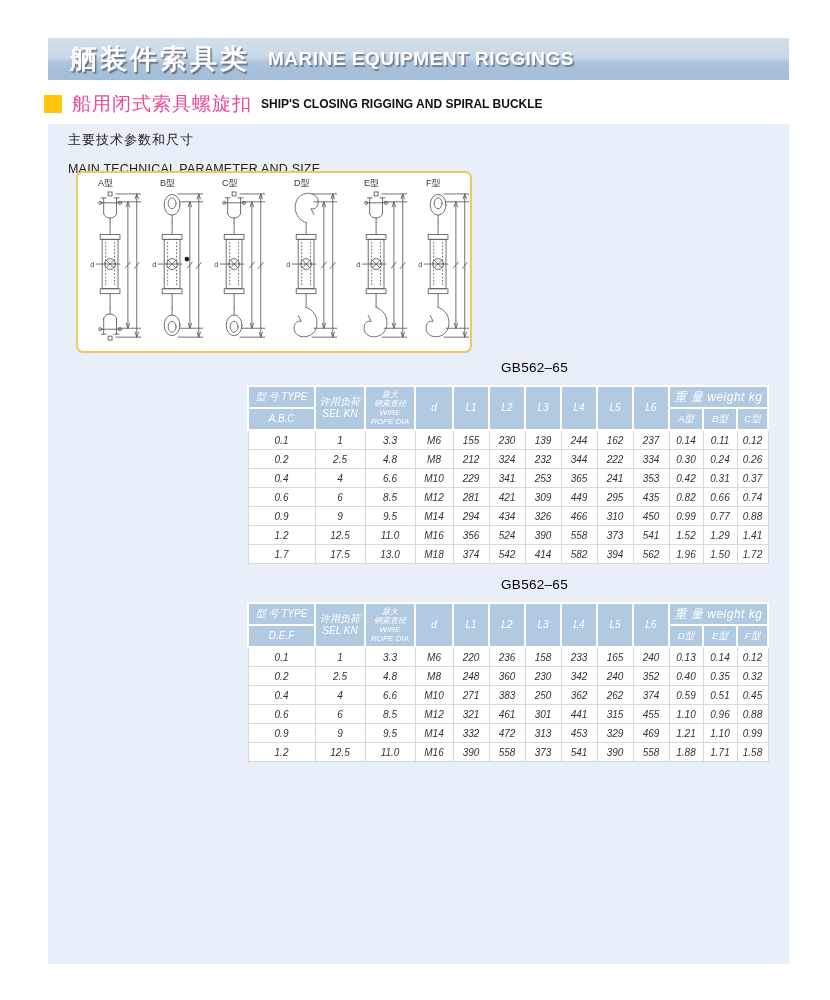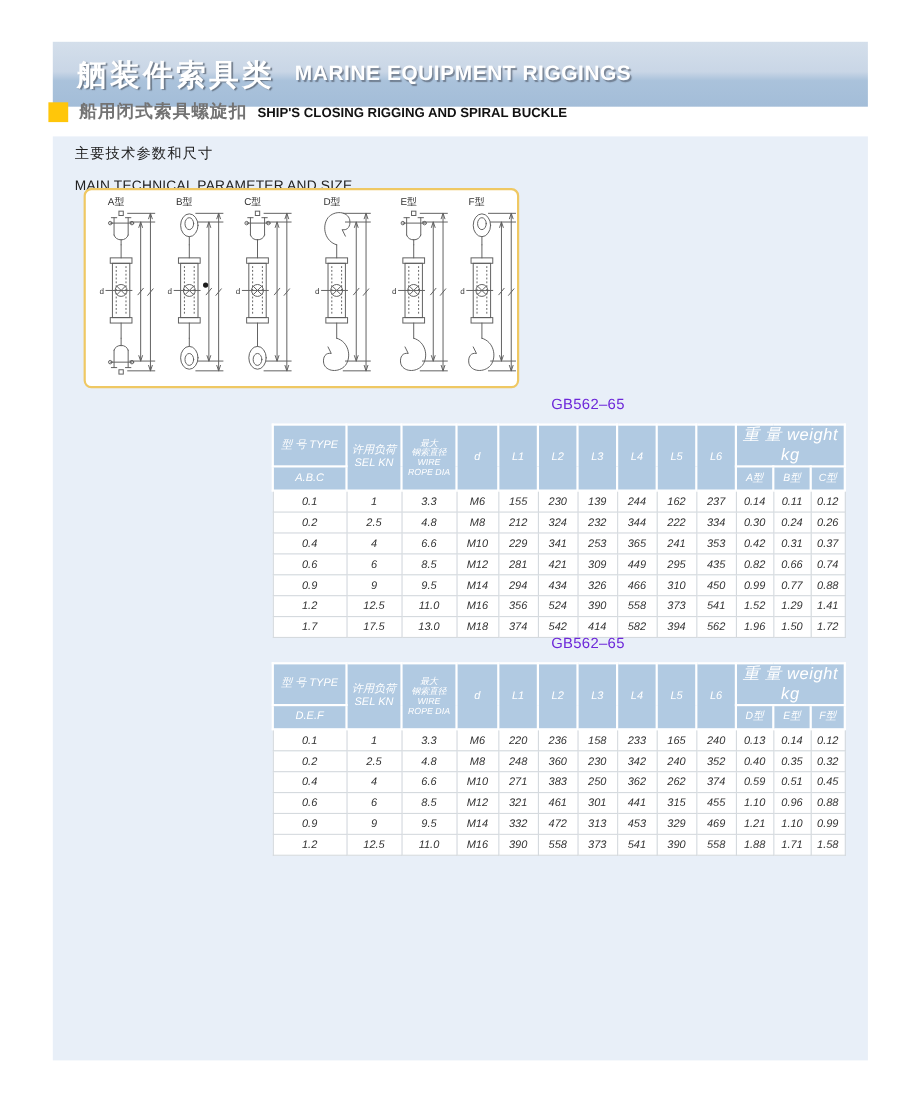--- a/index.html
+++ b/index.html
@@ -1,57 +1,57 @@
 <!DOCTYPE html>
 <html><head>
 <meta charset="utf-8">
 <style>
   html,body{margin:0;padding:0;background:#ffffff;}
   .page{position:relative;width:830px;height:1000px;background:#fff;overflow:hidden;
         font-family:"Liberation Sans","DejaVu Sans",sans-serif;}
 
   
-  .banner{position:absolute;left:48px;top:38px;width:741px;height:59px;
+  .banner{position:absolute;left:48px;top:38px;width:741px;height:42px;
           background:linear-gradient(180deg,#d4dfeb 0%,#c9d6e6 46%,#aac2db 60%,#a3bdd8 100%);
           display:flex;align-items:center;padding-left:22px;box-sizing:border-box;gap:18px;}
   .banner .zh{font-size:27px;font-weight:bold;color:#fff;letter-spacing:3px;
               text-shadow:1.5px 1.5px 1px rgba(88,99,114,.8);white-space:nowrap;}
   .banner .en{font-size:19px;font-weight:bold;color:#fff;letter-spacing:.5px;
               text-shadow:1.5px 1.5px 1px rgba(88,99,114,.7);white-space:nowrap;}
 
   
   .section{position:absolute;left:44px;top:91px;display:flex;align-items:center;}
   .bullet{width:18px;height:18px;background:#ffc60a;margin-right:10px;flex:none;}
-  .section .zh{font-size:16px;font-weight:bold;color:#737373;letter-spacing:1px;white-space:nowrap;}
+  .section .zh{font-size:19px;font-weight:normal;color:#ec4899;letter-spacing:1px;white-space:nowrap;}
   .section .en{font-size:12px;font-weight:bold;color:#111;margin-left:9px;white-space:nowrap;}
 
   
   .panel{position:absolute;left:48px;top:124px;width:741px;height:840px;background:#e8eff8;}
 
   .subtitle{position:absolute;left:20px;top:7px;color:#222;}
   .subtitle .zh{font-size:13px;letter-spacing:1px;}
   .subtitle .en{font-size:12.5px;margin-top:13px;letter-spacing:.2px;}
 
   
   .diagram-box{position:absolute;left:28px;top:47px;width:396px;height:182px;background:#fff;
                border:2px solid #efc863;border-radius:7px;box-sizing:border-box;}
   .figure{position:absolute;top:5px;width:56px;height:172px;}
   .figure .flabel{font-size:9px;color:#333;padding-left:8px;height:11px;line-height:11px;}
   svg.fig{display:block;stroke:#5f5f5f;fill:none;stroke-width:.9;stroke-linecap:round;}
   svg.fig text{stroke:none;fill:#3d3d3d;font-size:7.5px;font-family:"Liberation Sans",sans-serif;}
 
   
-  .gb{position:absolute;width:520px;text-align:right;font-size:13.5px;color:#6d28d9;letter-spacing:.3px;}
+  .gb{position:absolute;width:520px;text-align:right;font-size:13.5px;color:#000000;letter-spacing:.3px;}
   .tblwrap{position:absolute;left:199px;width:520px;}
   table.spec{border-collapse:collapse;table-layout:fixed;width:520px;font-style:italic;}
   table.spec th{background:#b1cae2;color:#fff;font-weight:normal;border:2px solid #ffffff;
                 font-size:10px;height:20px;padding:0 1px;text-align:center;line-height:1.2;}
   table.spec th.sm{font-size:8px;line-height:1.15;}
   table.spec th.sel{font-size:10px;}
-  table.spec th.wlab{font-size:15px;letter-spacing:.5px;margin-top:48px;}
+  table.spec th.wlab{font-size:12px;letter-spacing:.5px;margin-top:48px;}
   table.spec th.wcol{font-size:9.5px;}
   table.spec td{background:#fff;border:1px solid #d5dade;text-align:center;
                 font-size:10px;color:#333;height:18px;padding:0;}
 </style>
 </head>
 <body>
 
 <div class="page">
 
   <div class="banner">

